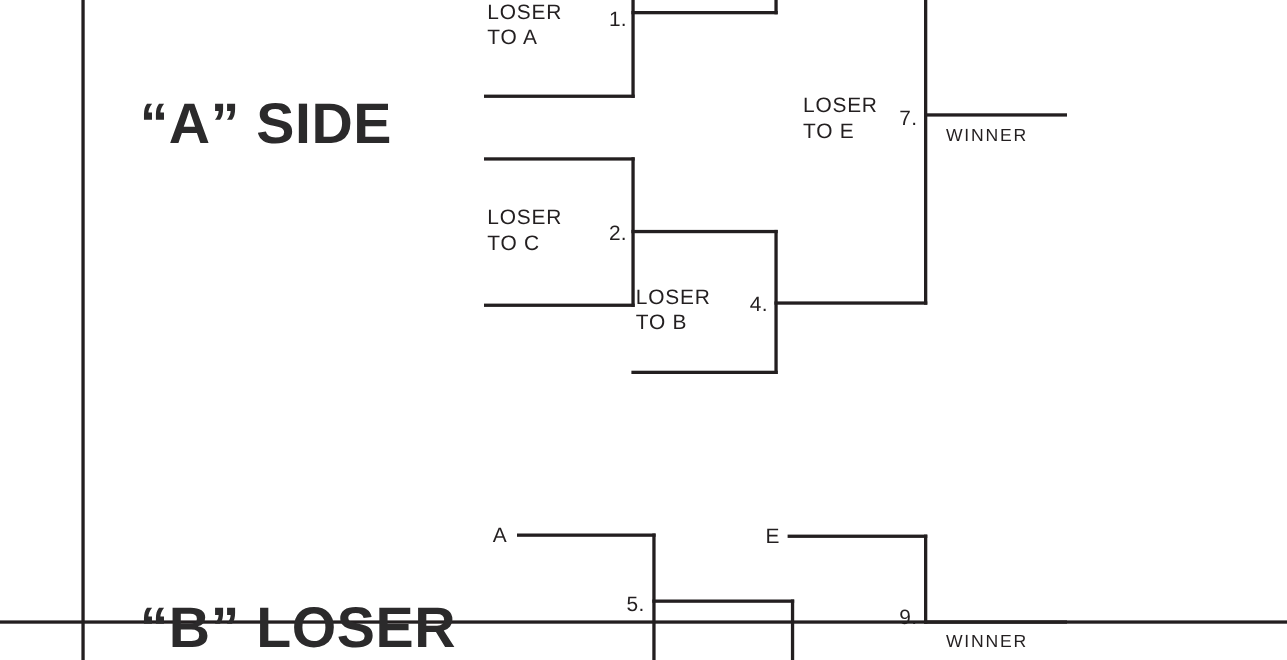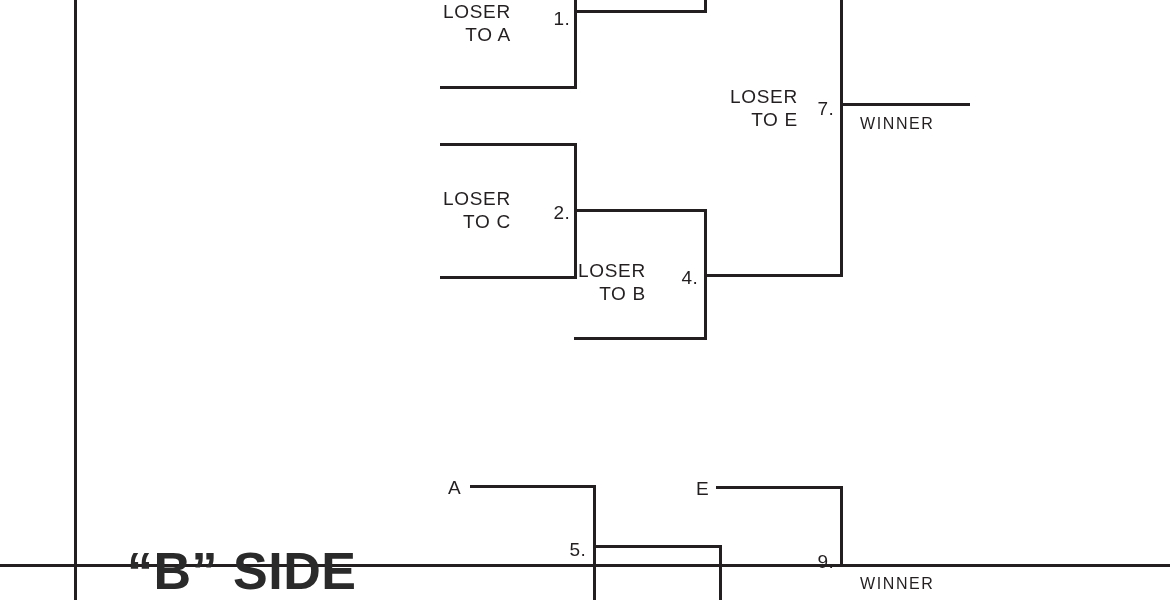--- a/index.html
+++ b/index.html
@@ -21,21 +21,20 @@
     letter-spacing:0.5px;
     color:#2b2a2b;
     white-space:nowrap;
   }
   .note {
     position:absolute;
     font-size:19px;
     line-height:23px;
     letter-spacing:0.7px;
     white-space:pre-line;
-    text-align:right;
   }
   .num {
     position:absolute;
     width:30px;
     font-size:19px;
     text-align:right;
     letter-spacing:0.3px;
   }
   .entry {
     position:absolute;
@@ -75,34 +74,35 @@
 
   <div class="hline" style="left:470px; top:485px; width:126px;"></div>
   <div class="vline" style="left:593px; top:485px; height:115px;"></div>
   <div class="hline" style="left:593px; top:545px; width:129px;"></div>
   <div class="vline" style="left:719px; top:545px; height:55px;"></div>
 
   <div class="hline" style="left:716px; top:486px; width:127px;"></div>
   <div class="vline" style="left:840px; top:486px; height:81px;"></div>
   <div class="hline" style="left:840px; top:564px; width:130px;"></div>
 
+  <div class="title" style="left:127px; top:83px;">“A” SIDE</div>
   <div class="note" style="left:443px; top:0;">LOSER
 TO A</div>
   <div class="num" style="left:540px; top:8px;">1.</div>
   <div class="note" style="left:443px; top:187px;">LOSER
 TO C</div>
   <div class="num" style="left:540px; top:202px;">2.</div>
   <div class="note" style="left:578px; top:259px;">LOSER
 TO B</div>
   <div class="num" style="left:668px; top:267px;">4.</div>
   <div class="note" style="left:730px; top:85px;">LOSER
 TO E</div>
   <div class="num" style="left:804px; top:98px;">7.</div>
   <div class="winner" style="left:860px; top:115px;">WINNER</div>
 
-  <div class="title" style="left:127px; top:541px;">“B” SIDE</div>
+  <div class="title" style="left:127px; top:541px;">“B” LOSER</div>
   <div class="entry" style="left:448px; top:477px;">A</div>
   <div class="num" style="left:556px; top:539px;">5.</div>
   <div class="entry" style="left:696px; top:478px;">E</div>
   <div class="num" style="left:804px; top:551px;">9.</div>
   <div class="winner" style="left:860px; top:575px;">WINNER</div>
 
 </div>
 
 </body></html>

